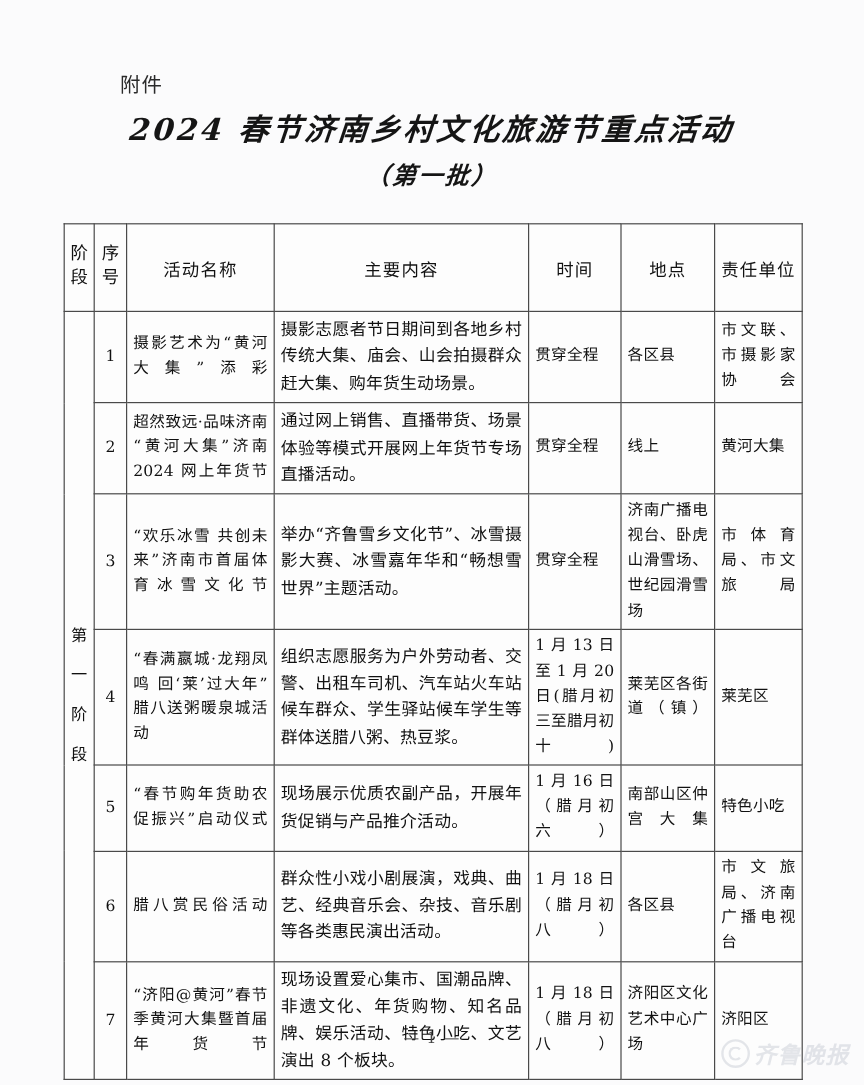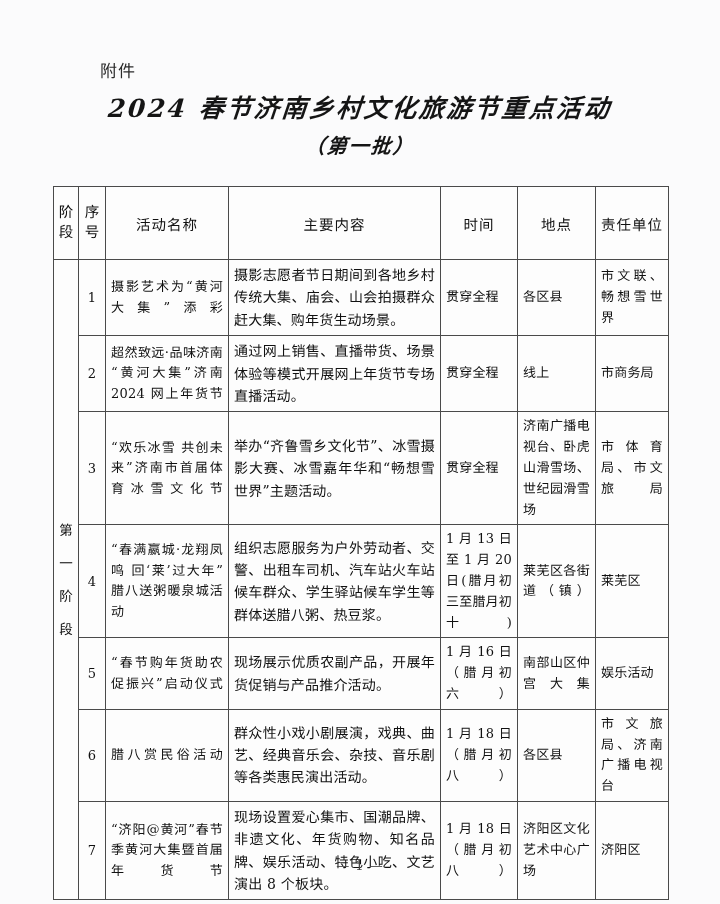--- a/index.html
+++ b/index.html
@@ -265,30 +265,30 @@
             <span>第</span>
             <span>一</span>
             <span>阶</span>
             <span>段</span>
           </td>
           <td class="idx">1</td>
           <td class="name">摄影艺术为“黄河大集”添彩</td>
           <td class="detail">摄影志愿者节日期间到各地乡村传统大集、庙会、山会拍摄群众赶大集、购年货生动场景。</td>
           <td class="time">贯穿全程</td>
           <td class="place">各区县</td>
-          <td class="unit just">市文联、畅想雪世界</td>
+          <td class="unit just">市文联、市摄影家协会</td>
         </tr>
 
         <tr>
           <td class="idx">2</td>
           <td class="name">超然致远·品味济南“黄河大集”济南 2024 网上年货节</td>
           <td class="detail">通过网上销售、直播带货、场景体验等模式开展网上年货节专场直播活动。</td>
           <td class="time">贯穿全程</td>
           <td class="place">线上</td>
-          <td class="unit">市商务局</td>
+          <td class="unit">黄河大集</td>
         </tr>
 
         <tr>
           <td class="idx">3</td>
           <td class="name">“欢乐冰雪 共创未来”济南市首届体育冰雪文化节</td>
           <td class="detail">举办“齐鲁雪乡文化节”、冰雪摄影大赛、冰雪嘉年华和“畅想雪世界”主题活动。</td>
           <td class="time">贯穿全程</td>
           <td class="place just">济南广播电视台、卧虎山滑雪场、世纪园滑雪场</td>
           <td class="unit just">市体育局、市文旅局</td>
         </tr>
@@ -301,21 +301,21 @@
           <td class="place just">莱芜区各街道（镇）</td>
           <td class="unit">莱芜区</td>
         </tr>
 
         <tr>
           <td class="idx">5</td>
           <td class="name">“春节购年货助农促振兴”启动仪式</td>
           <td class="detail">现场展示优质农副产品，开展年货促销与产品推介活动。</td>
           <td class="time just">1 月 16 日（腊月初六）</td>
           <td class="place just">南部山区仲宫大集</td>
-          <td class="unit">娱乐活动</td>
+          <td class="unit">特色小吃</td>
         </tr>
 
         <tr>
           <td class="idx">6</td>
           <td class="name">腊八赏民俗活动</td>
           <td class="detail">群众性小戏小剧展演，戏典、曲艺、经典音乐会、杂技、音乐剧等各类惠民演出活动。</td>
           <td class="time just">1 月 18 日（腊月初八）</td>
           <td class="place">各区县</td>
           <td class="unit just">市文旅局、济南广播电视台</td>
         </tr>
@@ -328,15 +328,19 @@
           <td class="place just">济阳区文化艺术中心广场</td>
           <td class="unit">济阳区</td>
         </tr>
       </tbody>
     </table>
   </div>
 
   <div class="page-number">— 1 —</div>
 
   <div class="watermark">
+    <div class="wm-group">
+      <span class="wm-spiral"></span>
+      <span class="wm-text">齐鲁晚报</span>
+    </div>
   </div>
 
 </div>
 
 </body></html>

